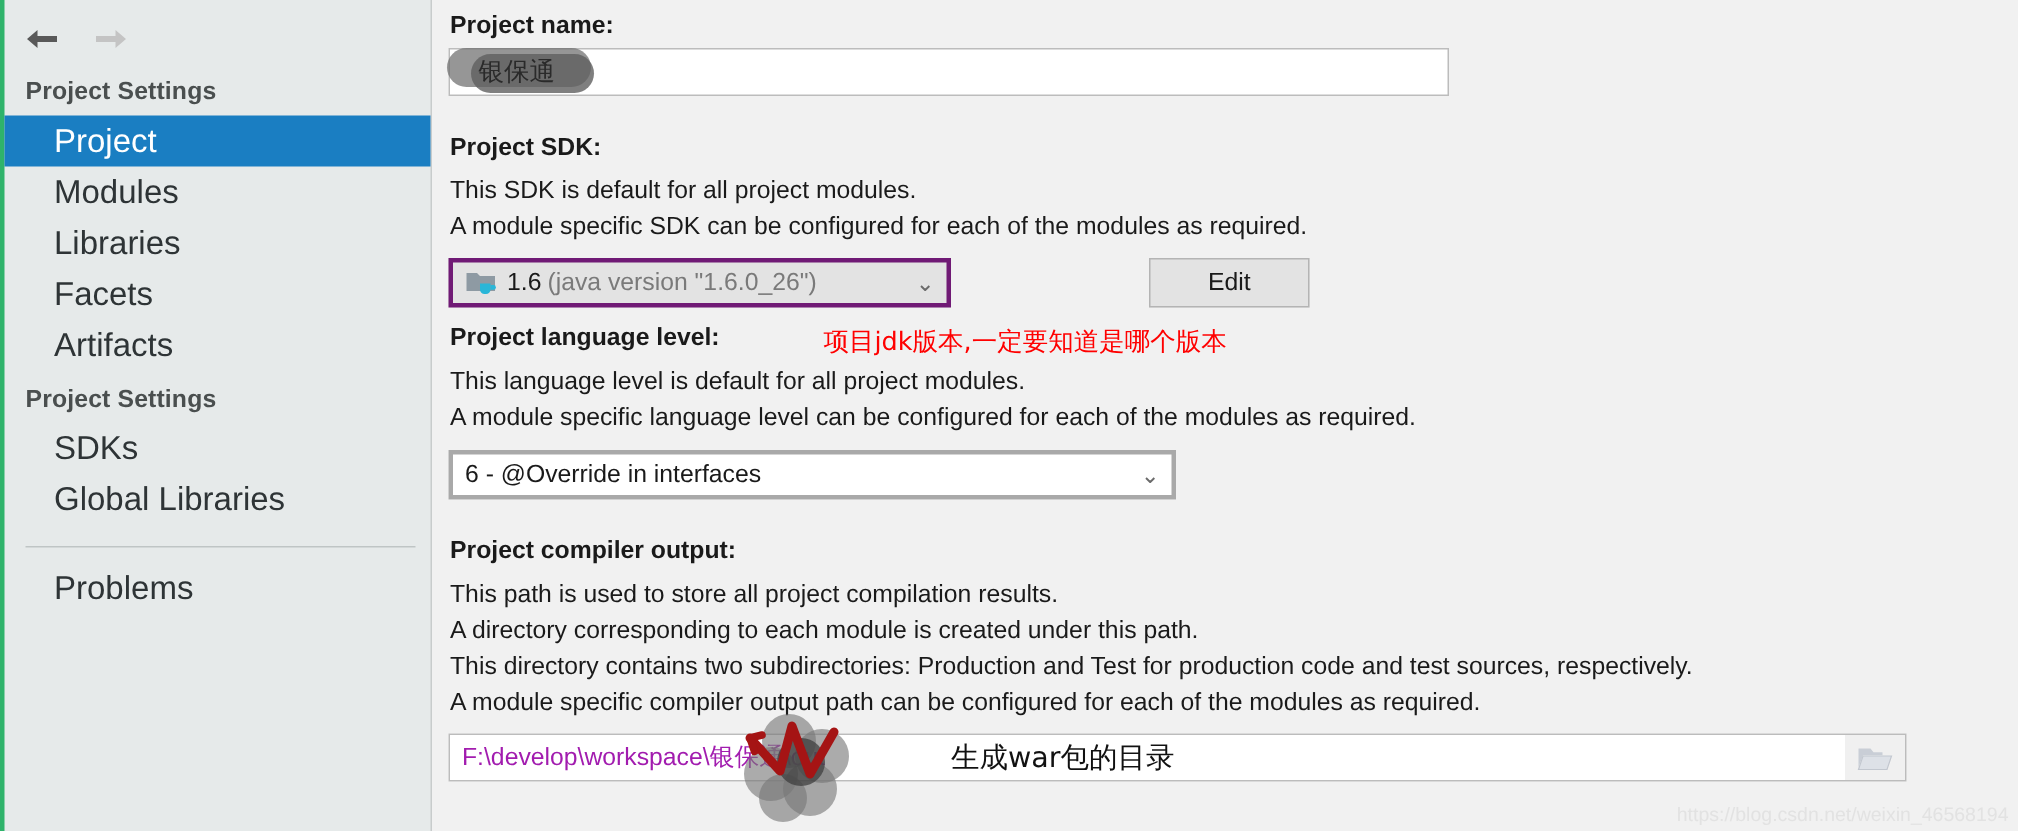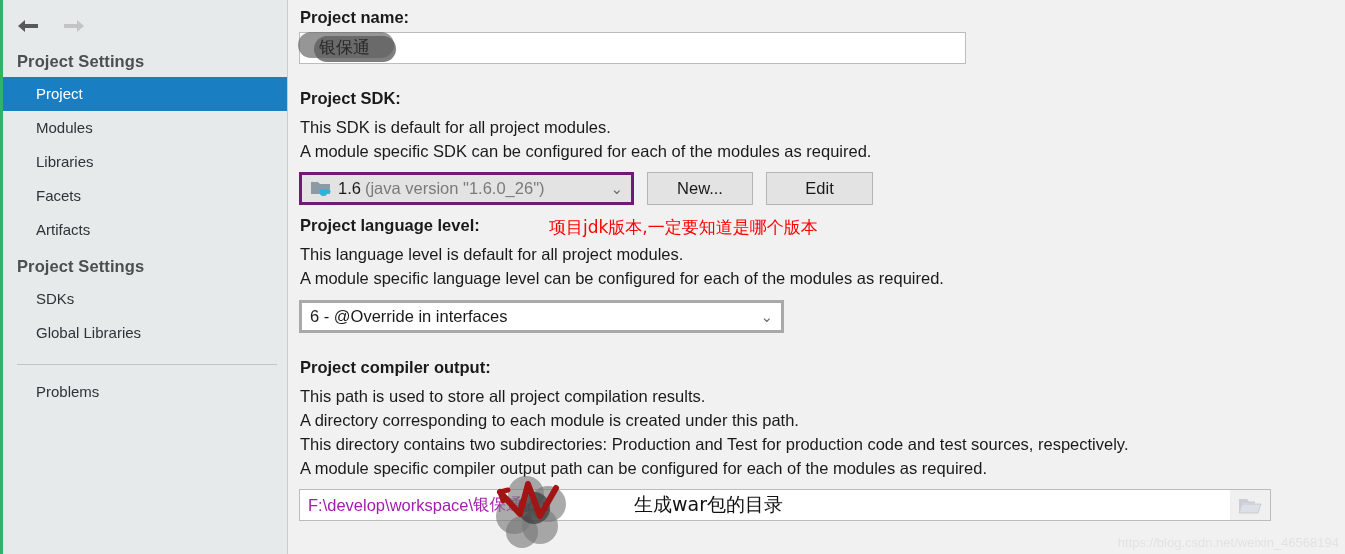--- a/index.html
+++ b/index.html
@@ -40,21 +40,21 @@
   .arrow svg { display: block; }
 
   .group-title {
     font-size: 16.5px;
     font-weight: bold;
     color: #4a4f4f;
     padding: 10px 0 6px 14px;
     letter-spacing: .1px;
   }
   .nav-item {
-    font-size: 15px;
+    font-size: 22px;
     color: #2e3436;
     padding: 6px 0 6px 33px;
     line-height: 22px;
     cursor: pointer;
     white-space: nowrap;
   }
   .nav-item.selected {
     background: #1a7ec2;
     color: #ffffff;
   }
@@ -255,21 +255,20 @@
           <path d="M1 3 h7 l2 2 h10 v10 h-19 z" fill="#8e9aa3"></path>
           <path d="M10 10 h7 v4 a3 3 0 0 1 -3 3 h-1 a3 3 0 0 1 -3 -3 z" fill="#29b6d8"></path>
           <path d="M17 11 h2 a1.6 1.6 0 0 1 0 3.2 h-2 z" fill="#29b6d8"></path>
         </svg>
       </span>
       <span class="sdk-ver">1.6</span>
       <span class="sdk-sub">(java version "1.6.0_26")</span>
       <span class="chev">⌄</span>
     </div>
 
-    <div class="btn" style="position:absolute; left:359px; top:172px; width:106px;">New...</div>
     <div class="btn" style="position:absolute; left:478px; top:172px; width:107px;">Edit</div>
 
     <div style="position:absolute; left:12px; top:216px;" class="lbl-bold">Project language level:</div>
     <div class="annot-red" style="position:absolute; left:261px; top:216px;">项目jdk版本,一定要知道是哪个版本</div>
 
     <div style="position:absolute; left:12px; top:242px;" class="desc">This language level is default for all project modules.</div>
     <div style="position:absolute; left:12px; top:266px;" class="desc">A module specific language level can be configured for each of the modules as required.</div>
 
     <div class="combo white" style="position:absolute; left:11px; top:300px; width:485px;">
       <span>6 - @Override in interfaces</span>

